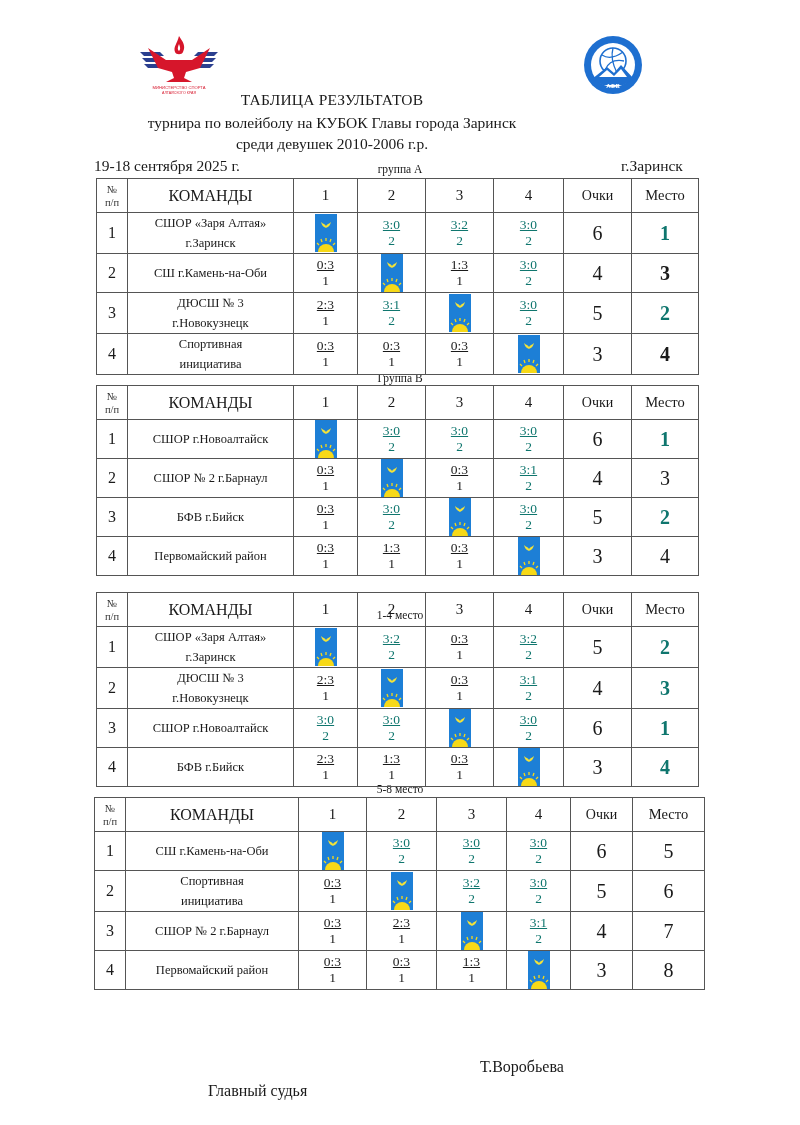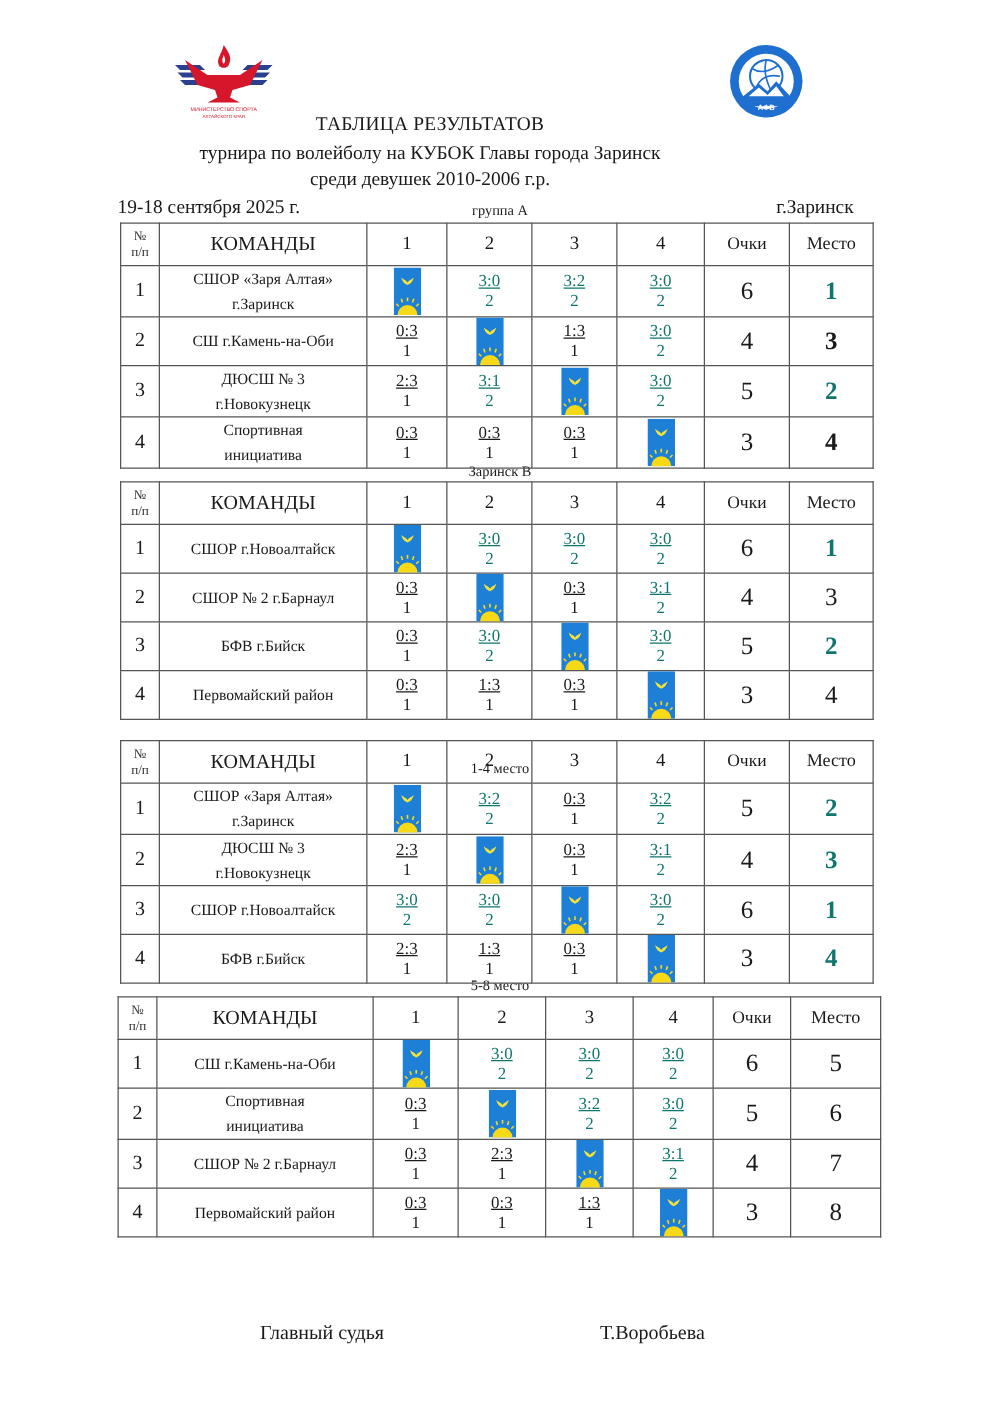--- a/index.html
+++ b/index.html
@@ -2,21 +2,21 @@
 <html><head>
 <meta charset="utf-8">
 <style>
   html, body { margin: 0; padding: 0; background: #ffffff; }
   body {
     width: 800px; height: 1125px; position: relative; overflow: hidden;
     font-family: "Liberation Serif", "DejaVu Serif", serif; color: #1a1a1a;
   }
   .logo-left { position: absolute; left: 138px; top: 34px; width: 82px; height: 62px; }
   .logo-right { position: absolute; left: 583px; top: 35px; width: 60px; height: 60px; }
-  .title-block { position: absolute; left: 16px; width: 656px; text-align: center; }
+  .title-block { position: absolute; left: 4px; width: 656px; text-align: center; }
   .t1 { top: 91px; font-size: 15.5px; letter-spacing: 0.2px; }
   .t2 { top: 114px; font-size: 15.5px; }
   .t3 { top: 135px; font-size: 15.5px; }
   .meta-left { position: absolute; left: 94px; top: 157px; font-size: 15.5px; }
   .meta-right { position: absolute; left: 621px; top: 157px; font-size: 15.5px; }
   .grp-label { position: absolute; left: 0; width: 800px; text-align: center; font-size: 11.5px; font-weight: normal; }
 
   table.res {
     position: absolute; border-collapse: collapse; table-layout: fixed;
     border: 1.3px solid #444;
@@ -80,21 +80,21 @@
   </svg>
 </div>
 
 <div class="title-block t1">ТАБЛИЦА РЕЗУЛЬТАТОВ</div>
 <div class="title-block t2">турнира по волейболу на КУБОК Главы города Заринск</div>
 <div class="title-block t3">среди девушек 2010-2006 г.р.</div>
 <div class="meta-left">19-18 сентября  2025 г.</div>
 <div class="meta-right">г.Заринск</div>
 
 <div class="grp-label" style="top:163px;">группа А</div>
-<div class="grp-label" style="top:372px;">Заринск В</div>
+<div class="grp-label" style="top:372px;">Группа В</div>
 <div class="grp-label" style="top:609px;">1-4 место</div>
 <div class="grp-label" style="top:783px;">5-8 место</div>
 
 <table class="res" style="left:96px; top:178px; width:602px; height:193px;">
     <colgroup>
       <col style="width:31px">
       <col style="width:166px">
       <col style="width:64px">
       <col style="width:68px">
       <col style="width:68px">
@@ -661,14 +661,14 @@
               <line x1="7" y1="28" x2="6" y2="25"></line>
               <line x1="15" y1="28" x2="16" y2="25"></line>
             </g>
           </svg></td>
         <td class="pts">3</td>
         <td class="place">8</td>
       </tr>
     </tbody>
   </table>
 
-<div class="judge" style="left:208px;">Главный судья</div>
+<div class="judge" style="left:208px;margin-top:24px;">Главный судья</div>
 <div class="judge" style="left:480px;">Т.Воробьева</div>
 
 </body></html>

